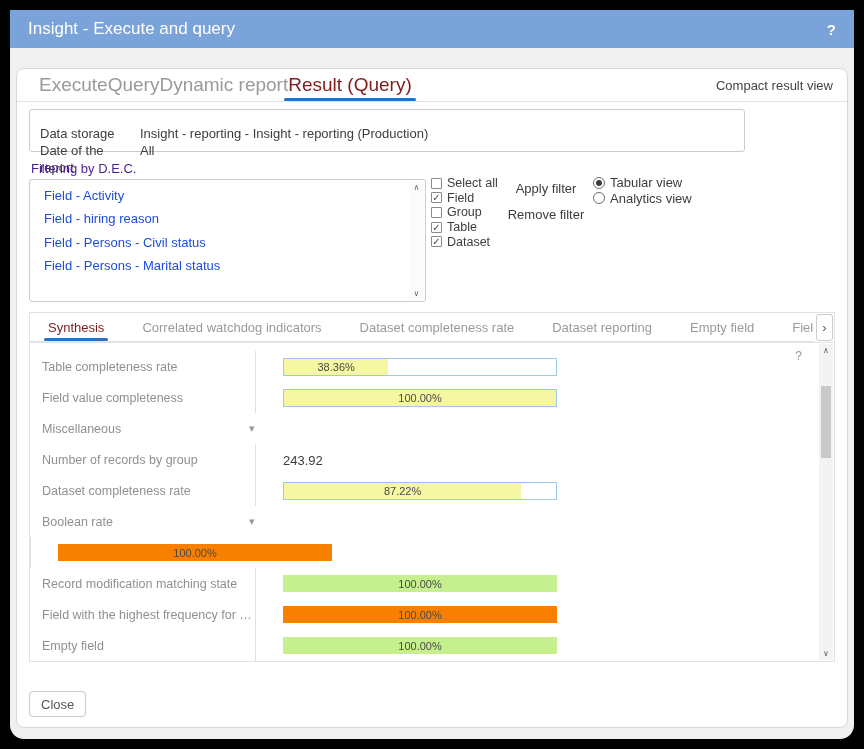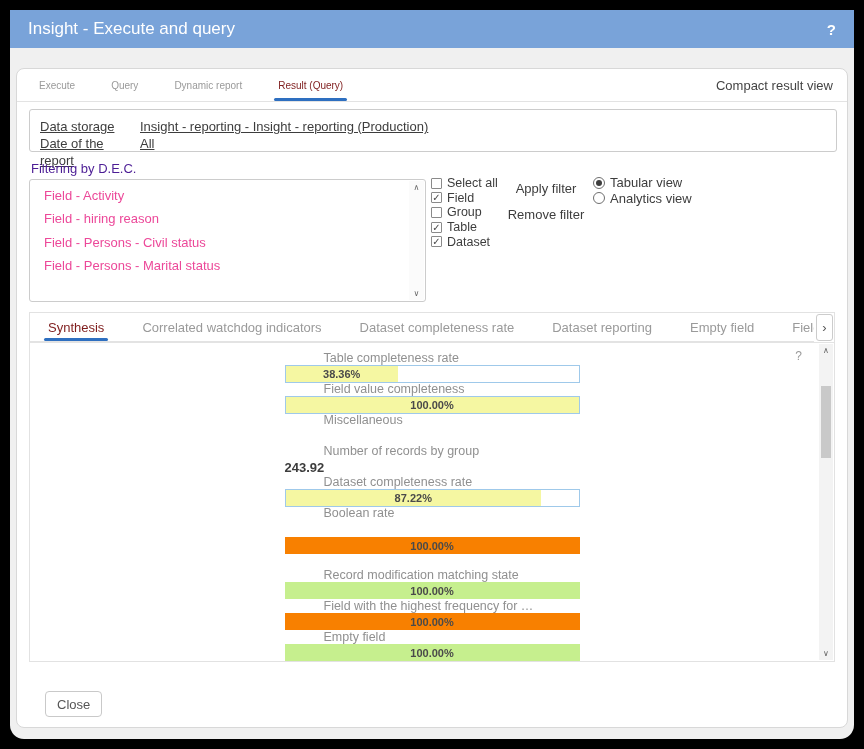--- a/index.html
+++ b/index.html
@@ -24,48 +24,48 @@
     margin-left: auto; font-size: 15px; font-weight: bold; cursor: pointer;
   }
   .card {
     position: absolute; left: 6px; top: 58px; width: 832px; height: 660px;
     background: #fff; border: 1px solid #d8d8d8; border-radius: 8px;
   }
   
   .top-tabbar {
     position: absolute; left: 0; top: 0; width: 100%; height: 33px;
     border-bottom: 1px solid #e3e3e3;
-    display: flex; align-items: stretch; gap: 36px; padding-left: 22px;
-    font-size: 10px; color: #9a9a9a;
+    display: flex; align-items: stretch; padding-left: 22px;
+    font-size: 19px; color: #9a9a9a;
   }
   .tab { position: relative; display: flex; align-items: center; cursor: pointer; white-space: nowrap; }
   .tab.active { color: #7f1d1d; }
   .tab.active::after {
     content: ""; position: absolute; left: -4px; right: -4px; bottom: 0;
     height: 3px; background: #2e6fc0; border-radius: 2px;
   }
   .compact-link {
     position: absolute; right: 14px; top: 9px; font-size: 13px; color: #444; cursor: pointer;
   }
   
   .info-box {
-    position: absolute; left: 12px; top: 40px; width: 808px; height: 43px;
-    border: 1px solid #ccc; border-radius: 3px; padding: 8px 10px;
-    font-size: 13px; color: #3d3d3d; text-decoration: underline;
+    position: absolute; left: 12px; top: 40px; width: 716px; height: 43px;
+    border: 1px solid #ccc; border-radius: 3px; padding: 15px 10px;
+    font-size: 13px; color: #3d3d3d;
   }
   .info-row { line-height: 17px; display: flex; }
   .info-label { width: 100px; flex: 0 0 auto; }
   
   .filter-label { position: absolute; left: 14px; top: 92px; font-size: 13px; color: #4c1d95; }
   .dec-list {
     position: absolute; left: 12px; top: 110px; width: 397px; height: 123px;
     border: 1px solid #ccc; border-radius: 3px; background: #fff;
     padding-top: 4px; overflow: hidden;
   }
-  .list-item { padding-left: 14px; line-height: 23.4px; font-size: 13px; color: #ec4899; cursor: pointer; }
+  .list-item { padding-left: 14px; line-height: 23.4px; font-size: 13px; color: #1d4ed8; cursor: pointer; }
   .list-scrollbar {
     position: absolute; right: 1px; top: 1px; bottom: 1px; width: 15px;
     background: #fbfbfb; display: flex; flex-direction: column; justify-content: space-between;
     align-items: center; padding: 2px 0; font-size: 8px; color: #666;
   }
   .list-scrollbar span { cursor: pointer; }
   .filter-checks { position: absolute; left: 414px; top: 107px; font-size: 12.5px; color: #3d3d3d; }
   .chk-row { display: flex; align-items: center; height: 14.6px; cursor: pointer; }
   .chk {
     width: 11px; height: 11px; border: 1px solid #8a8a8a; border-radius: 1px;
@@ -106,36 +106,36 @@
   }
   .result-help { position: absolute; right: 32px; top: 36px; color: #999; font-size: 12px; }
   .vscroll {
     position: absolute; right: 1px; top: 31px; bottom: 1px; width: 14px;
     background: #f3f3f3; font-size: 8px; color: #606060;
   }
   .vscroll .arr-up { position: absolute; top: 2px; left: 0; right: 0; text-align: center; cursor: pointer; }
   .vscroll .arr-down { position: absolute; bottom: 2px; left: 0; right: 0; text-align: center; cursor: pointer; }
   .vscroll .thumb { position: absolute; left: 2px; width: 10px; top: 42px; height: 72px; background: #c9c9c9; cursor: grab; }
   .result-rows { position: absolute; left: 0; top: 30px; right: 16px; bottom: 0; padding-top: 8px; overflow: hidden; }
-  .rrow { display: flex; align-items: center; height: 31px; flex-direction: column; }
+  .rrow { display: flex; align-items: center; height: 31px; }
   .rlabel {
     width: 225px; flex: 0 0 auto; padding-left: 12px; font-size: 12.5px; color: #909090;
     white-space: nowrap; overflow: hidden; text-overflow: ellipsis;
   }
   .rmid { width: 12px; flex: 0 0 auto; align-self: stretch; position: relative; }
   .rmid.line::before { content: ""; position: absolute; left: 0; top: 0; bottom: 0; width: 1px; background: #e0e0e0; }
   .rmid .garrow { position: absolute; left: -6px; top: 9px; font-size: 11px; color: #999; cursor: pointer; }
-  .rcontent { margin-left: 16px; width: 295px; flex: 0 0 auto; font-weight: bold; }
+  .rcontent { margin-left: 16px; width: 274px; flex: 0 0 auto; }
   .bar { position: relative; height: 17px; background: transparent; }
   .bar.bordered { height: 18px; border: 1px solid #9fc9ea; background: #fff; }
   .fill { height: 100%; display: flex; align-items: center; justify-content: center; font-size: 11px; color: #4a4a4a; }
   .value-text { font-size: 13px; color: #3d3d3d; }
   
   .close-btn {
-    position: absolute; left: 28px; top: 622px; height: 26px; padding: 0 11px;
+    position: absolute; left: 12px; top: 622px; height: 26px; padding: 0 11px;
     border: 1px solid #c9c9c9; border-radius: 4px; background: #fff;
     font-size: 13px; color: #555; cursor: pointer; font-family: inherit;
   }
 </style>
 </head>
 <body>
 
 <div class="dialog">
 
   <div class="titlebar">

